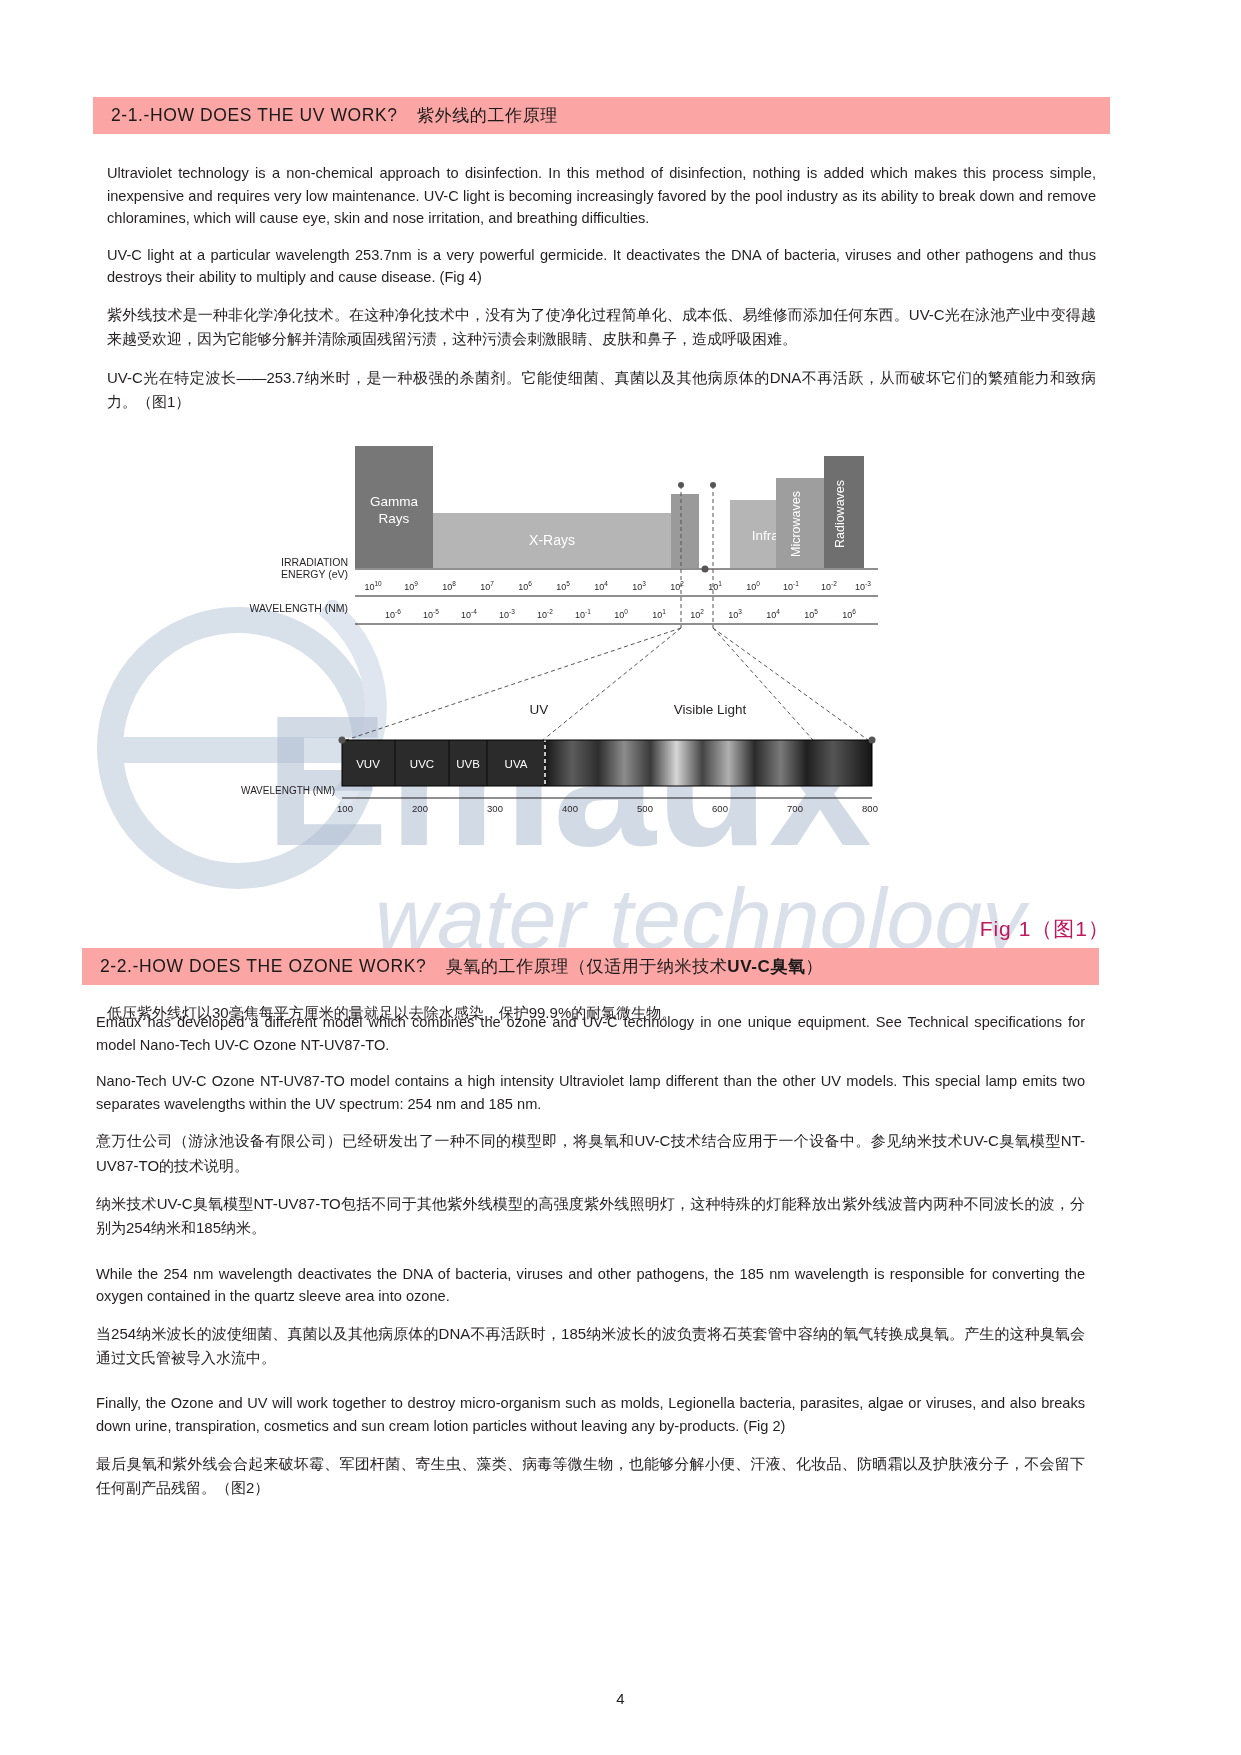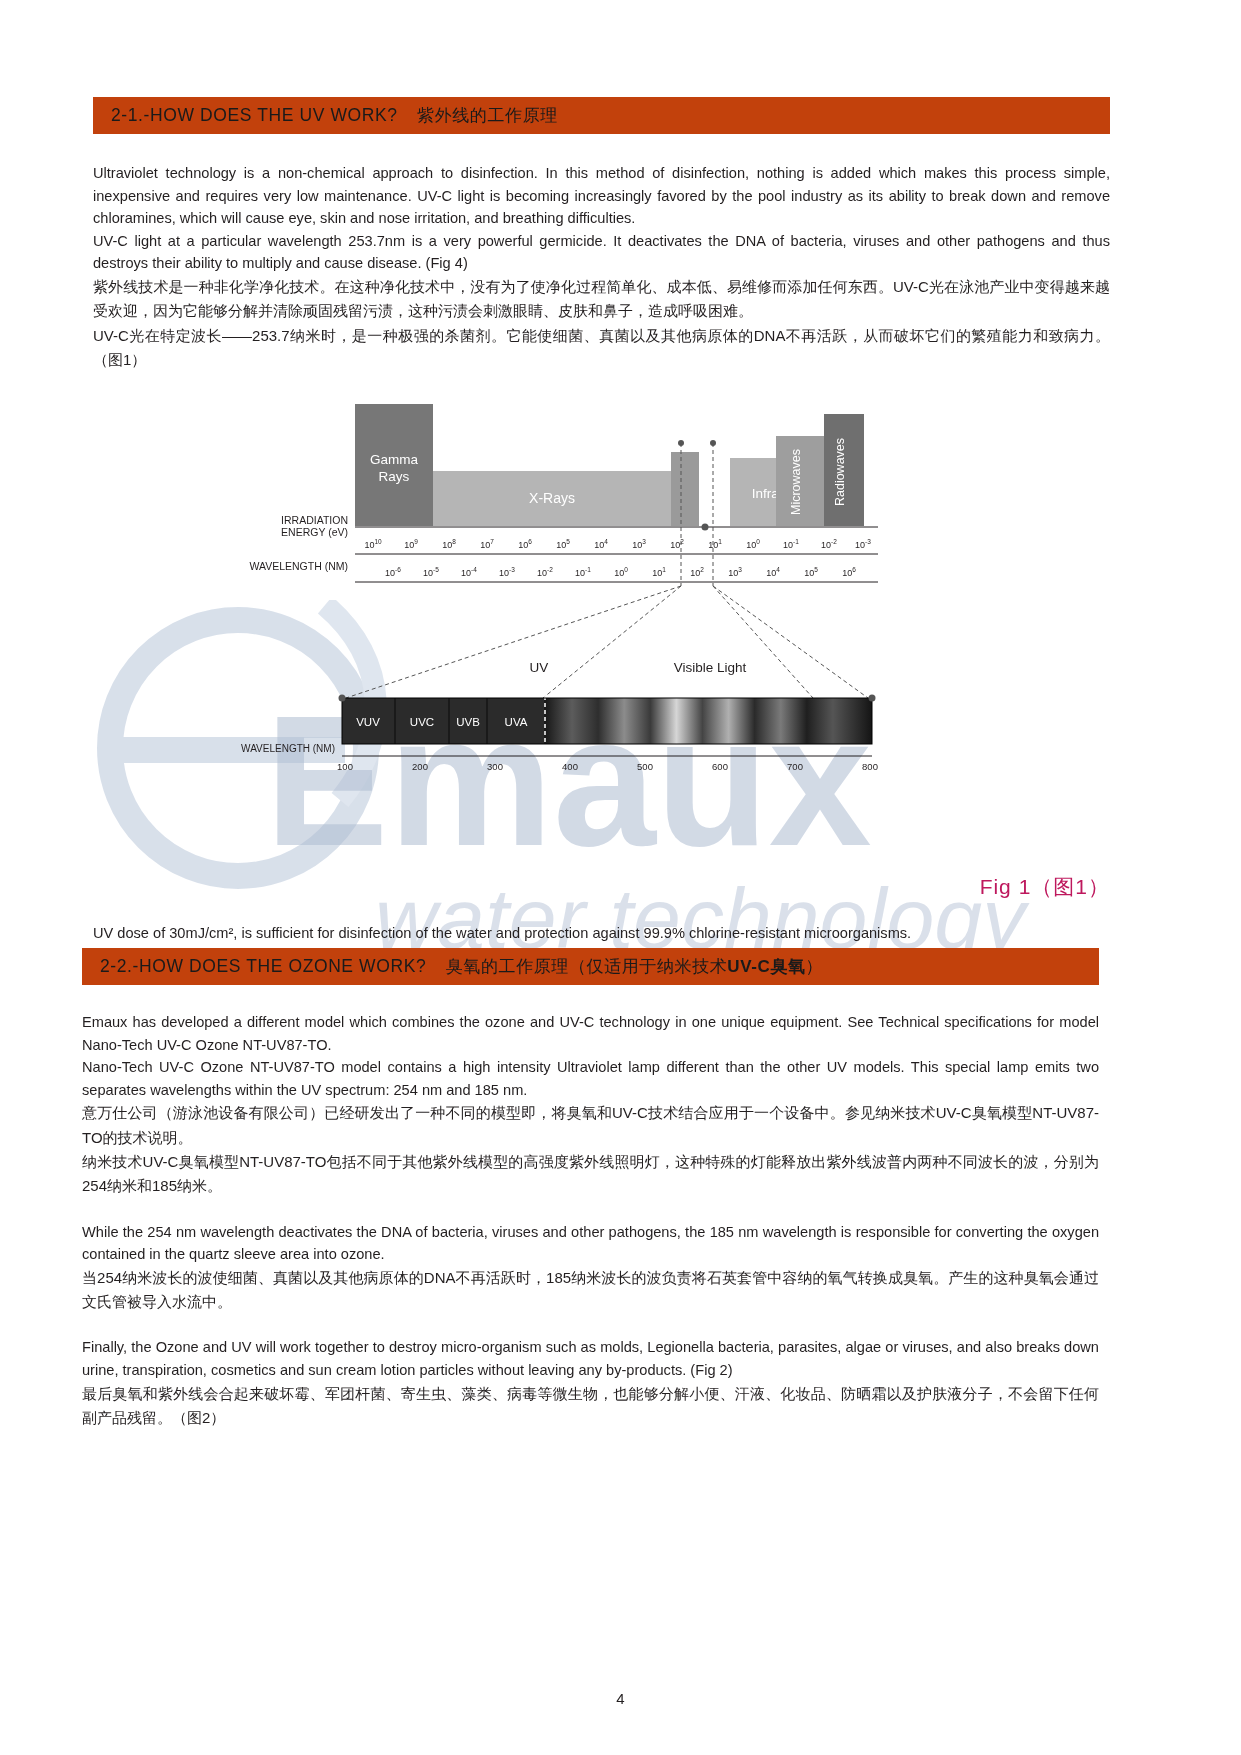--- a/index.html
+++ b/index.html
@@ -37,21 +37,21 @@
   .wm-text {
     font-family: "Liberation Sans", sans-serif;
     fill: #aebcd1;
   }
   
   .content {
     position: relative;
     z-index: 2;
   }
   .section-bar {
-    background: #c2410c;
+    background: #fca5a5;
     color: #1a1a1a;
     font-size: 17.5px;
     letter-spacing: 0.6px;
     padding: 7px 0 7px 18px;
     margin: 0;
     font-weight: normal;
   }
   .section-bar .cn {
     font-size: 17px;
   }
@@ -66,21 +66,21 @@
   }
   .sec2-wrap {
     position: absolute;
     left: 82px;
     top: 948px;
     width: 1017px;
   }
   p.body {
     font-size: 14.6px;
     line-height: 1.55;
-    margin: 0;
+    margin: 14px;
     text-align: justify;
     color: #231f20;
   }
   p.body.cn {
     font-size: 15px;
     line-height: 1.62;
   }
   .tight { margin-top: 0; }
   .gap-md { margin-top: 22px; }
 

